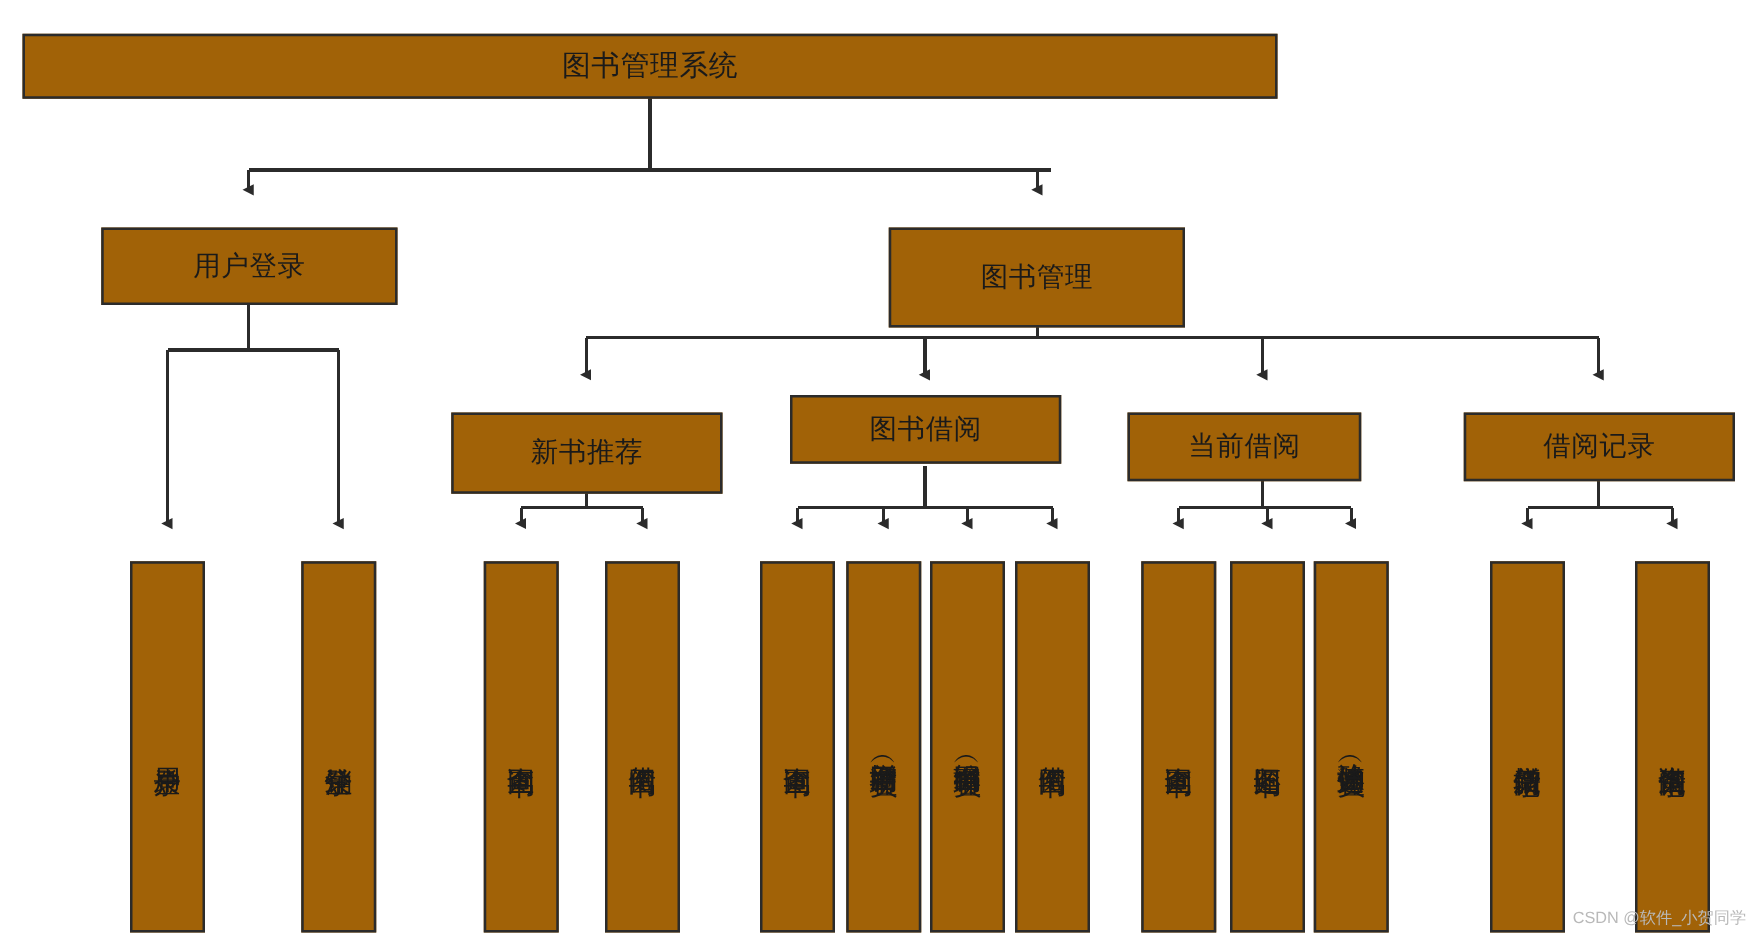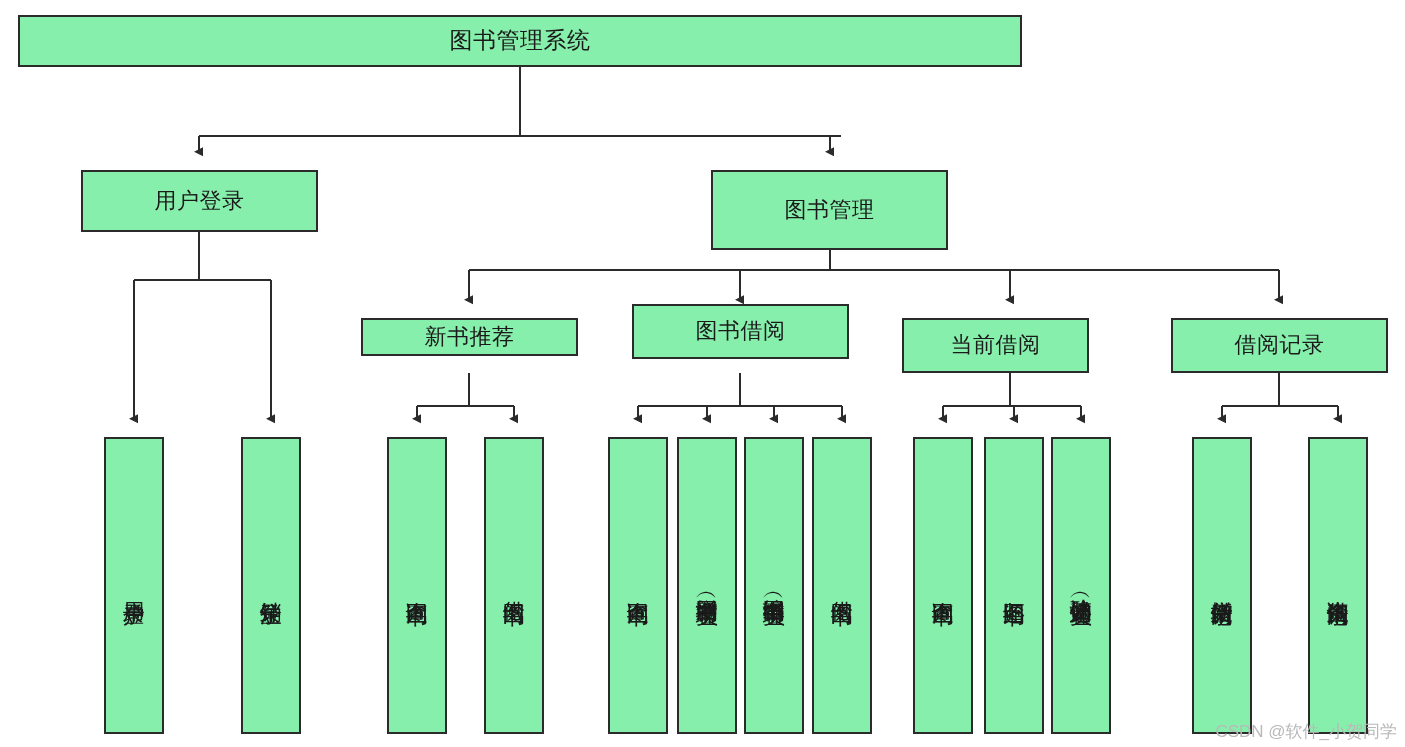--- a/index.html
+++ b/index.html
@@ -21,46 +21,47 @@
     position: absolute;
     left: 0;
     top: 0;
     width: 1405px;
     height: 747px;
   }
   .node {
     position: absolute;
     box-sizing: border-box;
     border: 2px solid #2b2b2b;
-    background: #86efac;
+    background: #a16207;
     display: flex;
     align-items: center;
     justify-content: center;
     color: #1a1a1a;
+    margin-top: 12px;
   }
   .node .label-h {
     font-size: 22px;
     line-height: 1.2;
     letter-spacing: 0.5px;
     white-space: nowrap;
   }
   .node-leaf .label-v {
     writing-mode: vertical-rl;
     text-orientation: upright;
     font-size: 22px;
     line-height: 1.25;
     letter-spacing: 1px;
     white-space: nowrap;
   }
   .node-root .label-h { font-size: 23px; }
   .watermark {
     position: absolute;
     right: 8px;
     bottom: 4px;
-    font-size: 17px;
+    font-size: 13px;
     color: #b9b9b9;
     white-space: nowrap;
     user-select: none;
   }
 </style>
 </head>
 <body>
 
 <div id="canvas">
 
@@ -118,21 +119,21 @@
     <span class="label-h">图书管理系统</span>
   </div>
 
   <div class="node" style="left:81px; top:170px; width:237px; height:62px;">
     <span class="label-h">用户登录</span>
   </div>
   <div class="node" style="left:711px; top:170px; width:237px; height:80px;">
     <span class="label-h">图书管理</span>
   </div>
 
-  <div class="node" style="left:361px; top:318px; width:217px; height:38px;text-align:center;">
+  <div class="node" style="left:361px; top:318px; width:217px; height:65px;text-align:center;">
     <span class="label-h">新书推荐</span>
   </div>
   <div class="node" style="left:632px; top:304px; width:217px; height:55px;">
     <span class="label-h">图书借阅</span>
   </div>
   <div class="node" style="left:902px; top:318px; width:187px; height:55px;">
     <span class="label-h">当前借阅</span>
   </div>
   <div class="node" style="left:1171px; top:318px; width:217px; height:55px;">
     <span class="label-h">借阅记录</span>

